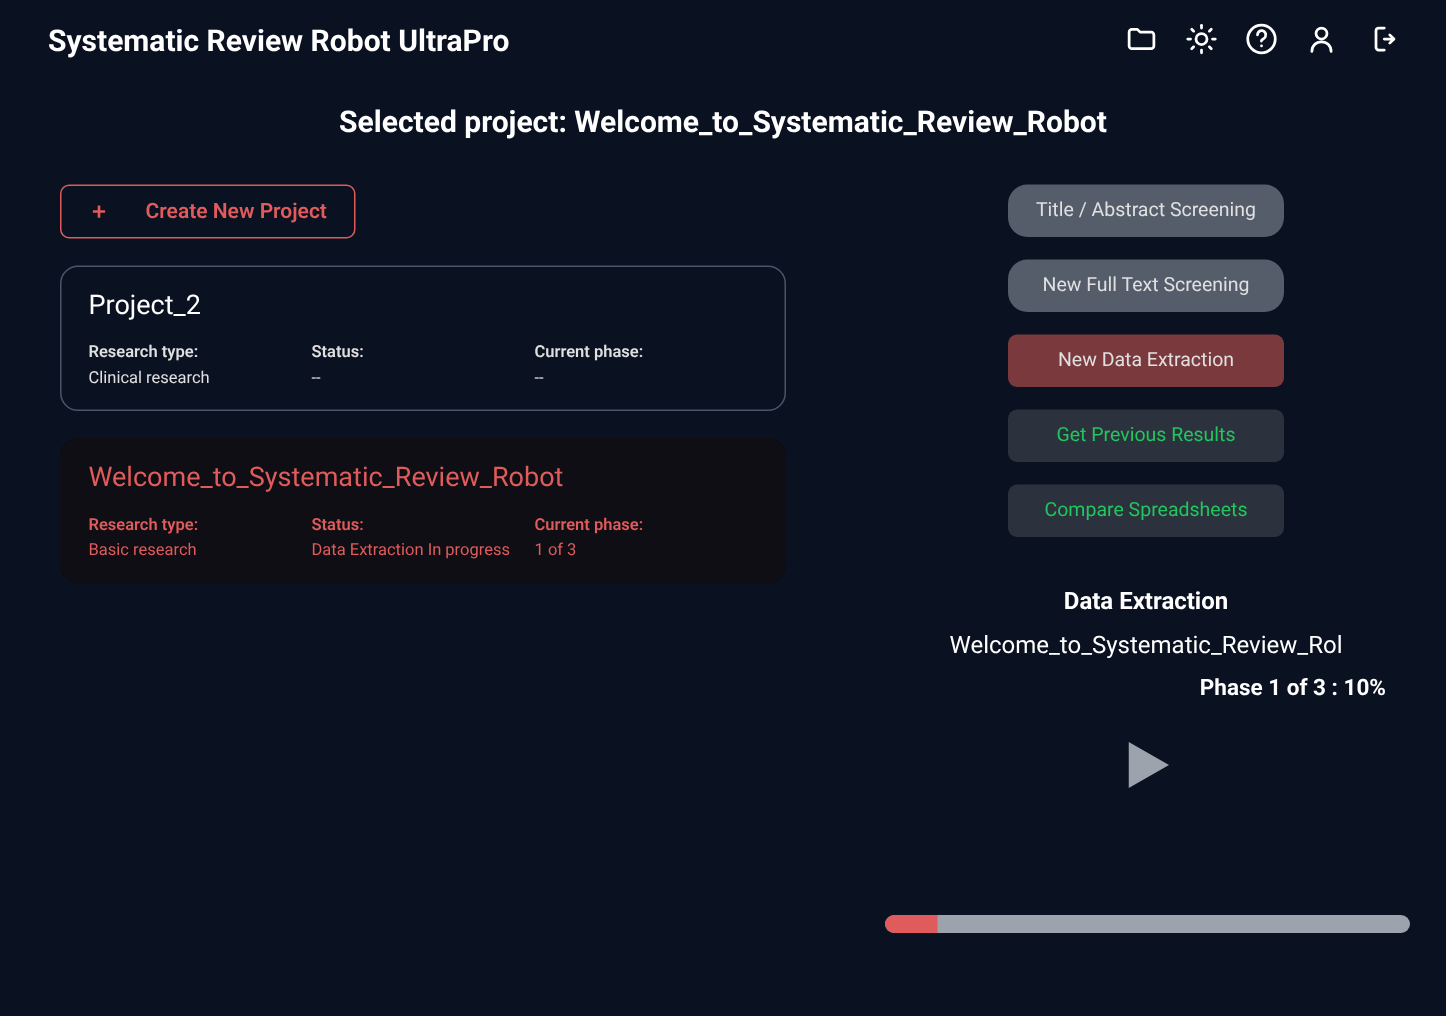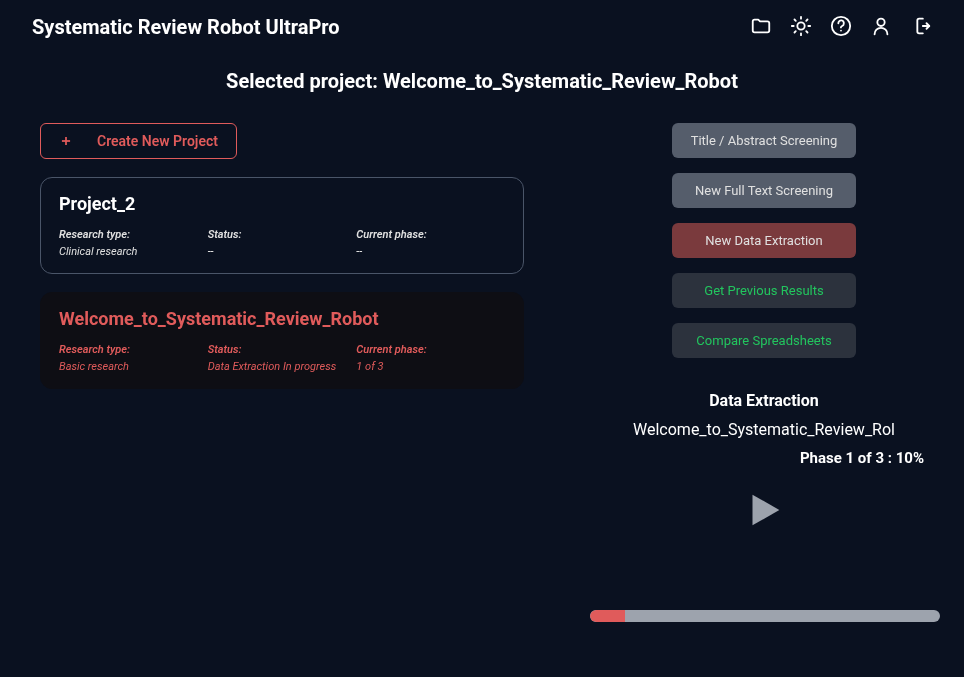--- a/index.html
+++ b/index.html
@@ -91,33 +91,32 @@
     .project-card-inactive {
       border: 1px solid #4a5568;
       background: transparent;
     }
     .project-card-active {
       background: #0e0e14;
       border: 1px solid #0e0e14;
     }
     .project-name {
       font-size: 18px;
-      font-weight: 700;
+      font-weight: 400;
       margin-bottom: 14px;
     }
     .project-card-inactive .project-name {
       color: #fff;
     }
     .project-card-active .project-name {
       color: #e05b5b;
     }
     .project-details {
       display: flex;
       gap: 0;
-      font-style: italic;
     }
     .project-detail {
       flex: 1;
     }
     .project-detail-label {
       font-size: 11px;
       font-weight: 600;
       margin-bottom: 4px;
     }
     .project-detail-value {
@@ -144,20 +143,21 @@
       border-radius: 6px;
       font-size: 13px;
       font-weight: 400;
       text-align: center;
       cursor: pointer;
       margin-bottom: 15px;
       color: #e0e0e0;
     }
     .action-btn-gray {
       background: #555d6b;
+      border-radius: 13px;
     }
     .action-btn-red {
       background: #7a3a3d;
     }
     .action-btn-disabled {
       background: #2c323d;
       color: #22c55e;
       cursor: default;
     }
     .status-section {

